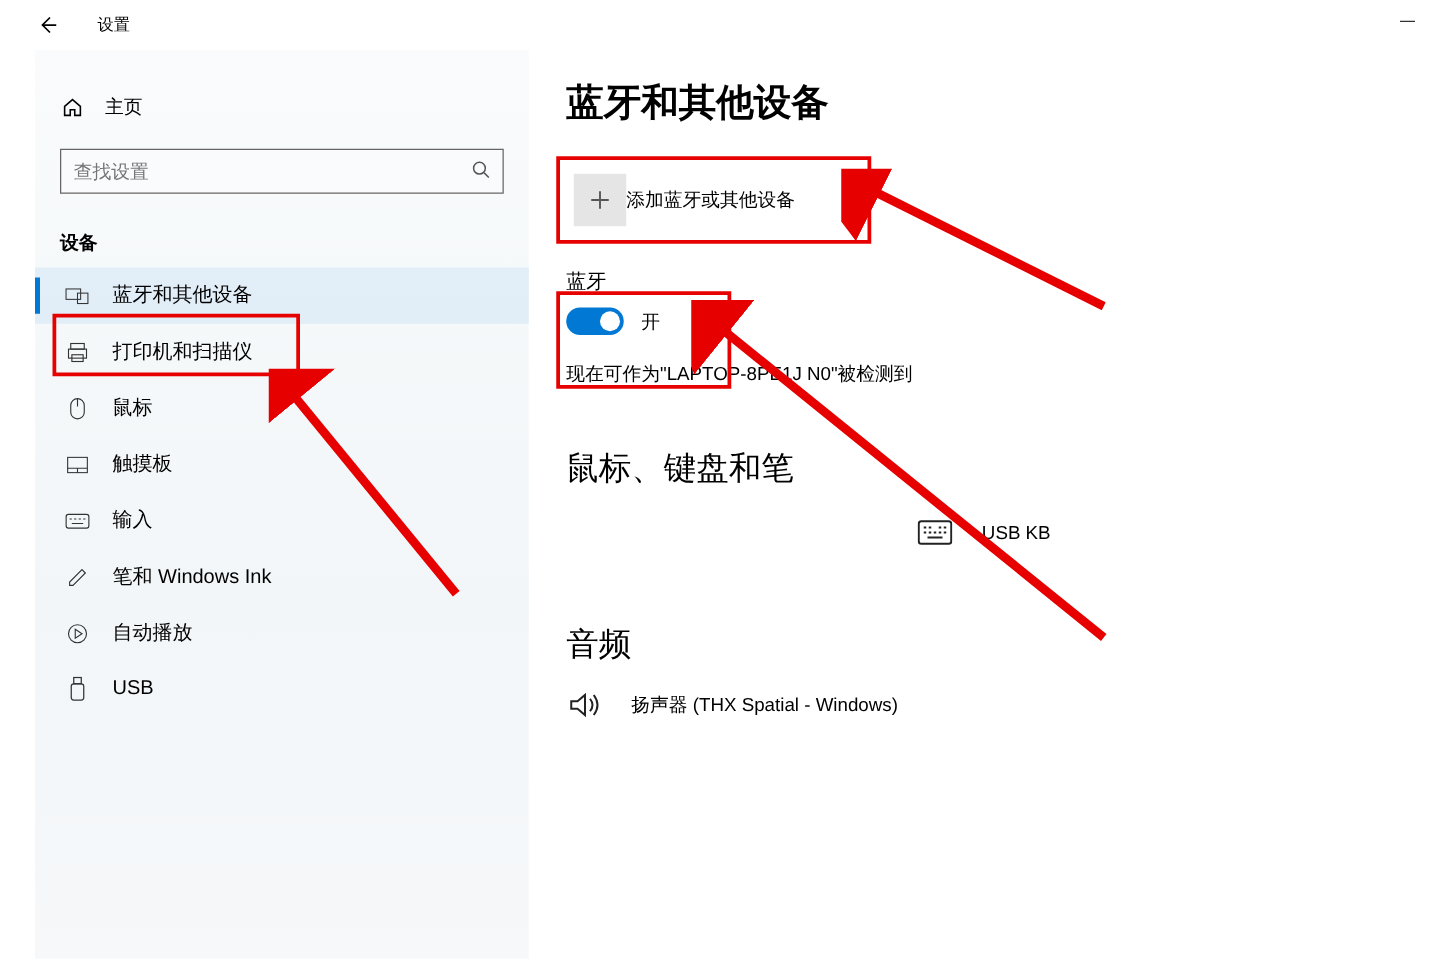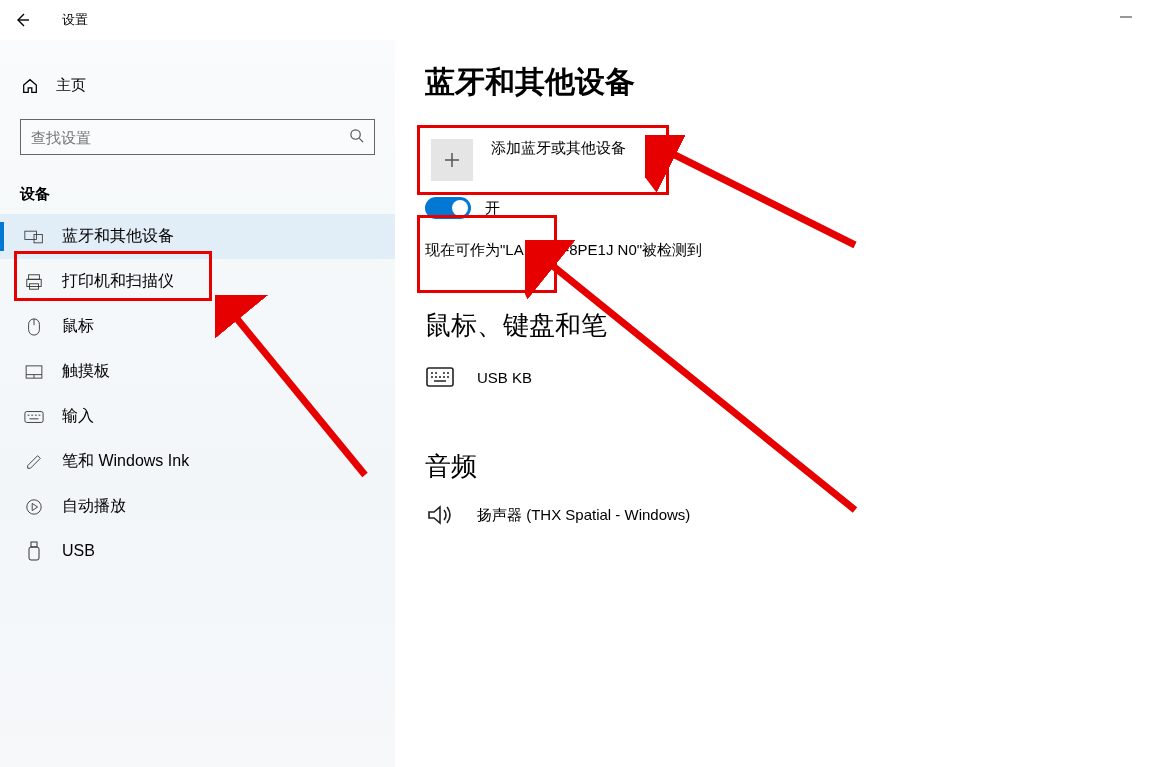--- a/index.html
+++ b/index.html
@@ -10,21 +10,21 @@
     background: #fff;
     width: 1151px;
     height: 767px;
     overflow: hidden;
     position: relative;
   }
   .titlebar {
     height: 40px;
     display: flex;
     align-items: center;
-    padding: 0 8px;
+    padding: 0 24px;
     position: relative;
   }
   .back-btn {
     width: 28px; height:28px;
     display:flex; align-items:center; justify-content:center;
     cursor:pointer;
   }
   .titlebar-title {
     margin-left: 26px;
     font-size: 13px;
@@ -32,20 +32,21 @@
   .titlebar-min {
     position: absolute;
     right: 18px;
     top: 10px;
     font-size: 14px;
     cursor:pointer;
   }
   .layout {
     display: flex;
     height: calc(100% - 40px);
+    padding-left: 28px;
   }
   .sidebar {
     width: 395px;
     background: linear-gradient(180deg,#f9fbfc 0%, #f2f6f8 60%, #f6f8fa 100%);
     padding-top: 28px;
     position: relative;
   }
   .home-row {
     display:flex; align-items:center;
     padding: 8px 20px;
@@ -103,21 +104,21 @@
     position:relative;
     overflow:hidden;
   }
   .page-title {
     font-size: 30px;
     font-weight: 600;
     margin-bottom: 30px;
   }
   .add-device {
     display:flex;
-    gap: 18px;
+    align-items:center;
     padding: 6px 10px 6px 6px;
     cursor:pointer;
     width: fit-content;
   }
   .add-device .plus {
     width:42px; height:42px;
     background:#e5e5e5;
     display:flex; align-items:center; justify-content:center;
   }
   .sub-heading {
@@ -317,33 +318,34 @@
               <line x1="9" y1="2" x2="9" y2="16" stroke="#555" stroke-width="1.5"></line>
               <line x1="2" y1="9" x2="16" y2="9" stroke="#555" stroke-width="1.5"></line>
             </svg>
         </div>
         <span>添加蓝牙或其他设备</span>
       </div>
       <div class="ann-box" style="left:-8px; top:-8px; width:252px; height:70px;"></div>
     </div>
 
     <div style="position:relative; margin-top:4px;">
+      <div class="sub-heading">蓝牙</div>
       <div class="toggle-row">
         <div class="toggle"></div>
         <span>开</span>
       </div>
       <div class="ann-box" style="left:-8px; top:18px; width:140px; height:78px;"></div>
     </div>
 
     <div class="discover-text">现在可作为"LAPTOP-8PE1J   N0"被检测到</div>
 
     <div class="group-title">鼠标、键盘和笔</div>
 
 
-    <div class="device-row" style="margin-top:10px;">
+    <div class="device-row" style="margin-top:10px;justify-content:center;">
       <span class="dev-icon">
         <svg width="28" height="20" viewBox="0 0 28 20">
             <rect x="1" y="1" width="26" height="18" rx="2" stroke="#222" stroke-width="1.6" fill="none"></rect>
             <line x1="5" y1="6" x2="7" y2="6" stroke="#222" stroke-width="1.5"></line>
             <line x1="9" y1="6" x2="11" y2="6" stroke="#222" stroke-width="1.5"></line>
             <line x1="13" y1="6" x2="15" y2="6" stroke="" shadow="#222" stroke-width="1.5"></line>
             <line x1="17" y1="6" x2="19" y2="6" stroke="#222" stroke-width="1.5"></line>
             <line x1="21" y1="6" x2="23" y2="6" stroke="#222" stroke-width="1.5"></line>
             <line x1="5" y1="10" x2="7" y2="10" stroke="#222" stroke-width="1.5"></line>
             <line x1="9" y1="10" x2="11" y2="10" stroke="#222" stroke-width="1.5"></line>

